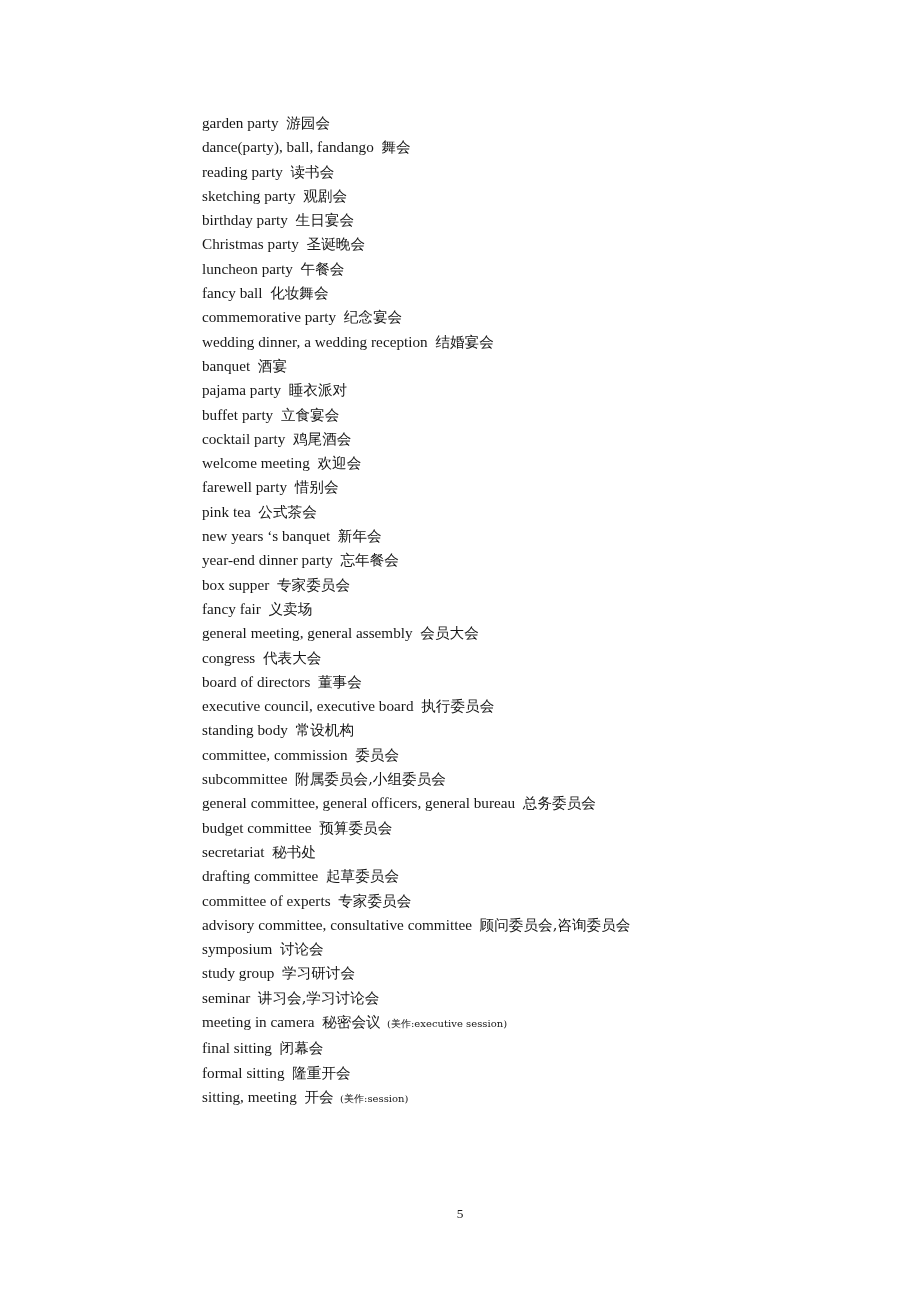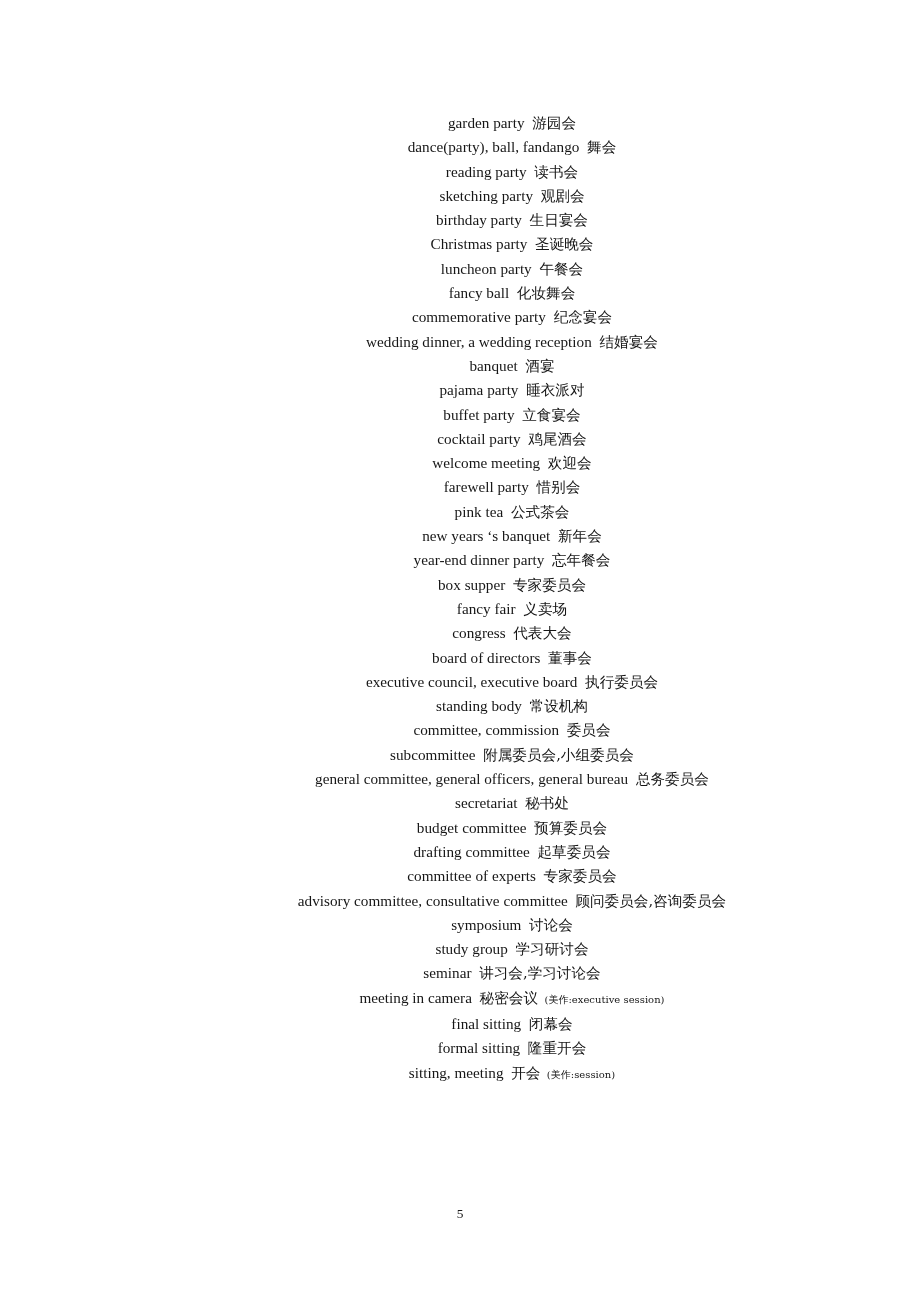--- a/index.html
+++ b/index.html
@@ -24,21 +24,20 @@
     top: 111px;
     width: 620px;
   }
 
   .entry {
     font-size: 15.2px;
     line-height: 24.3px;
     white-space: pre;
     color: #161616;
     letter-spacing: 0.02px;
-    text-align: center;
   }
 
   .entry .term {
     font-family: "Liberation Serif", "DejaVu Serif", serif;
   }
 
   .entry .gloss {
     font-family: "DejaVu Serif", "Liberation Serif", serif;
     font-size: 14.6px;
   }
@@ -79,29 +78,30 @@
       <div class="entry"><span class="term">pajama party</span><span class="gap">  </span><span class="gloss">睡衣派对</span></div>
       <div class="entry"><span class="term">buffet party</span><span class="gap">  </span><span class="gloss">立食宴会</span></div>
       <div class="entry"><span class="term">cocktail party</span><span class="gap">  </span><span class="gloss">鸡尾酒会</span></div>
       <div class="entry"><span class="term">welcome meeting</span><span class="gap">  </span><span class="gloss">欢迎会</span></div>
       <div class="entry"><span class="term">farewell party</span><span class="gap">  </span><span class="gloss">惜别会</span></div>
       <div class="entry"><span class="term">pink tea</span><span class="gap">  </span><span class="gloss">公式茶会</span></div>
       <div class="entry"><span class="term">new years ‘s banquet</span><span class="gap">  </span><span class="gloss">新年会</span></div>
       <div class="entry"><span class="term">year-end dinner party</span><span class="gap">  </span><span class="gloss">忘年餐会</span></div>
       <div class="entry"><span class="term">box supper</span><span class="gap">  </span><span class="gloss">专家委员会</span></div>
       <div class="entry"><span class="term">fancy fair</span><span class="gap">  </span><span class="gloss">义卖场</span></div>
+      <div class="entry"><span class="term">general meeting, general assembly</span><span class="gap">  </span><span class="gloss">会员大会</span></div>
       <div class="entry"><span class="term">congress</span><span class="gap">  </span><span class="gloss">代表大会</span></div>
       <div class="entry"><span class="term">board of directors</span><span class="gap">  </span><span class="gloss">董事会</span></div>
       <div class="entry"><span class="term">executive council, executive board</span><span class="gap">  </span><span class="gloss">执行委员会</span></div>
       <div class="entry"><span class="term">standing body</span><span class="gap">  </span><span class="gloss">常设机构</span></div>
       <div class="entry"><span class="term">committee, commission</span><span class="gap">  </span><span class="gloss">委员会</span></div>
       <div class="entry"><span class="term">subcommittee</span><span class="gap">  </span><span class="gloss">附属委员会,小组委员会</span></div>
       <div class="entry"><span class="term">general committee, general officers, general bureau</span><span class="gap">  </span><span class="gloss">总务委员会</span></div>
+      <div class="entry"><span class="term">budget committee</span><span class="gap">  </span><span class="gloss">预算委员会</span></div>
       <div class="entry"><span class="term">secretariat</span><span class="gap">  </span><span class="gloss">秘书处</span></div>
-      <div class="entry"><span class="term">budget committee</span><span class="gap">  </span><span class="gloss">预算委员会</span></div>
       <div class="entry"><span class="term">drafting committee</span><span class="gap">  </span><span class="gloss">起草委员会</span></div>
       <div class="entry"><span class="term">committee of experts</span><span class="gap">  </span><span class="gloss">专家委员会</span></div>
       <div class="entry"><span class="term">advisory committee, consultative committee</span><span class="gap">  </span><span class="gloss">顾问委员会,咨询委员会</span></div>
       <div class="entry"><span class="term">symposium</span><span class="gap">  </span><span class="gloss">讨论会</span></div>
       <div class="entry"><span class="term">study group</span><span class="gap">  </span><span class="gloss">学习研讨会</span></div>
       <div class="entry"><span class="term">seminar</span><span class="gap">  </span><span class="gloss">讲习会,学习讨论会</span></div>
       <div class="entry"><span class="term">meeting in camera</span><span class="gap">  </span><span class="gloss">秘密会议</span><span class="note">  (美作:executive session)</span></div>
       <div class="entry"><span class="term">final sitting</span><span class="gap">  </span><span class="gloss">闭幕会</span></div>
       <div class="entry"><span class="term">formal sitting</span><span class="gap">  </span><span class="gloss">隆重开会</span></div>
       <div class="entry"><span class="term">sitting, meeting</span><span class="gap">  </span><span class="gloss">开会</span><span class="note">  (美作:session)</span></div>

